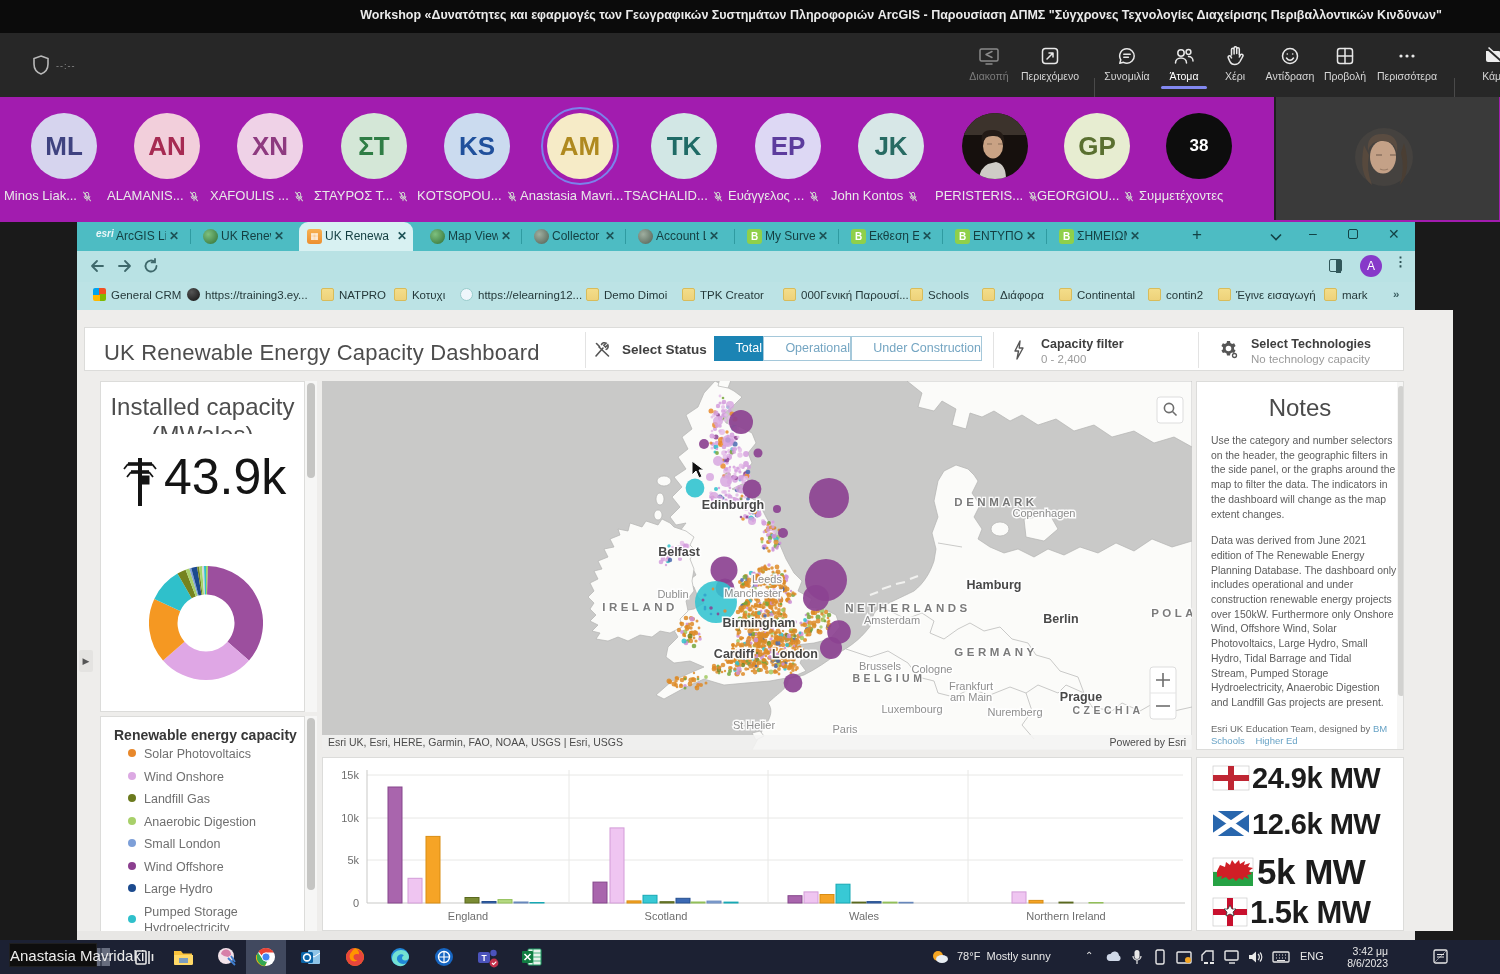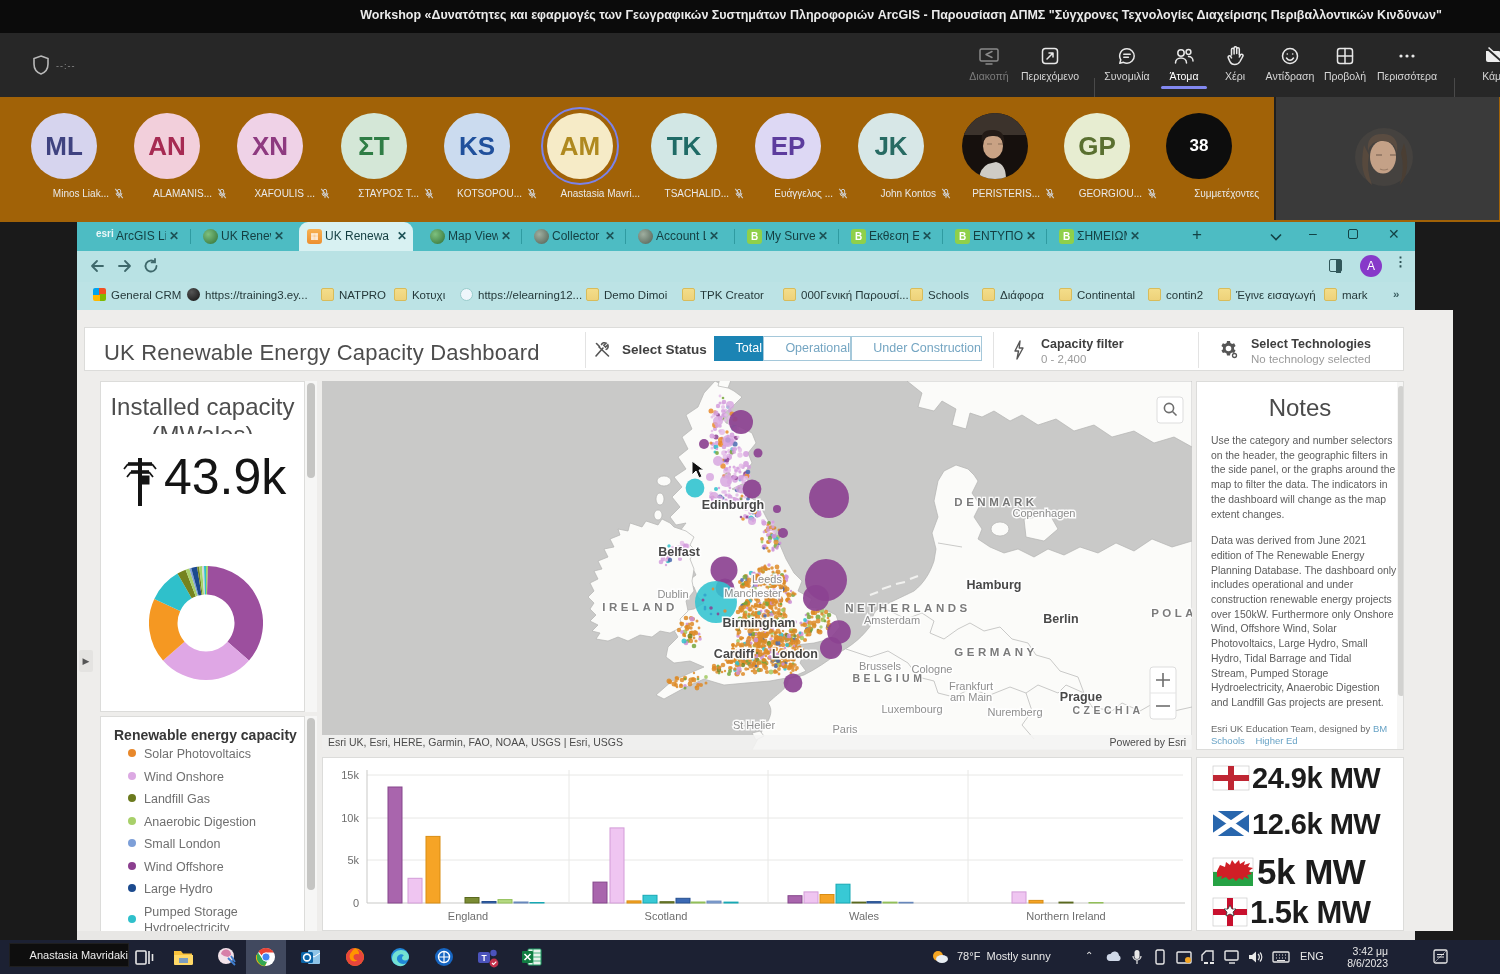--- a/index.html
+++ b/index.html
@@ -6,23 +6,23 @@
 body{font-family:"Liberation Sans",sans-serif;position:relative}
 .abs{position:absolute}
 .stage{position:absolute;left:0;top:0;width:1500px;height:974px;background:#1a1a1a}
 
 .titlebar{left:0;top:0;width:1500px;height:33px;background:#0b0b0b}
 .titlebar .t{position:absolute;top:8px;left:356px;width:1090px;text-align:center;color:#ebebeb;font-size:12.5px;font-weight:bold;white-space:nowrap}
 .toolbar{left:0;top:33px;width:1500px;height:64px;background:#272727}
 .tbit{position:absolute;top:13px;text-align:center;color:#d6d6d6;font-size:10.5px}
 .tbit svg{display:block;margin:0 auto 4px auto}
 .tbsep{position:absolute;top:45px;width:1px;height:36px;background:#4a4a4a}
-.people{left:0;top:97px;width:1500px;height:125px;background:#a16207}
+.people{left:0;top:97px;width:1500px;height:125px;background:#a21caf}
 .av{position:absolute;top:16px;width:66px;height:66px;border-radius:50%;text-align:center;line-height:66px;font-size:26px;font-weight:bold}
-.avn{position:absolute;top:91px;width:120px;text-align:right;color:#e9e9e9;font-size:10px;white-space:nowrap}
+.avn{position:absolute;top:91px;width:120px;text-align:left;color:#e9e9e9;font-size:13px;white-space:nowrap}
 .vthumb{left:1274px;top:97px;width:223px;height:123px;background:#383838;border-left:2px solid #1f1f1f}
 
 .bwin{left:77px;top:222px;width:1338px;height:718px;background:#efeeec}
 .tabbar{position:absolute;left:0;top:0;width:1338px;height:29px;background:#4dbcc3}
 .tab{position:absolute;top:0;height:29px;font-size:12px;color:#143e41;white-space:nowrap;overflow:hidden}
 .tab .fav{position:absolute;left:8px;top:7px;width:15px;height:15px;border-radius:3px}
 .tab .tt{position:absolute;left:26px;top:7px;width:50px;overflow:hidden;white-space:nowrap}
 .tab .x{position:absolute;right:6px;top:7px;font-size:12px;font-weight:bold;color:#1d5357}
 .tabsep{position:absolute;top:7px;width:1px;height:15px;background:#2f9ba1}
 .atab{background:#d8f1f2;border-radius:9px 9px 0 0}
@@ -203,21 +203,21 @@
 <path d="M88 48 q-6 30 8 40 q-6 -16 -3 -30 Z" fill="#57493d"></path>
 <path d="M128 46 q8 28 -4 42 q5 -17 1 -32 Z" fill="#4a3e33"></path>
 <ellipse cx="107" cy="60" rx="13" ry="16.5" fill="#c4a187"></ellipse>
 <path d="M92 54 q-2 -18 16 -17 q15 1 13 18 q-3 -11 -14 -11 q-12 -1 -15 10 Z" fill="#5a4c41"></path>
 <path d="M100 58 h6 M114 58 h6" stroke="#8a7260" stroke-width="1.4"></path>
 <path d="M104 72 q4 2 8 0" stroke="#9a7c66" stroke-width="1.2" fill="none"></path>
 </svg></div>
     <div class="abs bwin">
       <div class="tabbar">
         <div class="tab " style="left:13px;width:95px">
-          <span style="position:absolute;left:6px;top:6px;font-size:10px;font-weight:bold;color:#eaf7f8">esri</span>
+          <span style="position:absolute;left:6px;top:6px;font-size:10px;font-style:italic;font-weight:bold;color:#eaf7f8">esri</span>
           <span class="tt" style="">ArcGIS Livi</span>
           <span class="x">✕</span>
         </div>
         <div class="tab " style="left:118px;width:95px">
           <span class="fav" style="background:radial-gradient(circle at 35% 35%, #7ec07e, #2e6e34);border-radius:50%"></span>
           <span class="tt" style="">UK Renewa</span>
           <span class="x">✕</span>
         </div>
         <div class="tabsep" style="left:113px"></div>
         <div class="tab atab" style="left:222px;width:114px">
@@ -330,21 +330,21 @@
 <div class="hlbl" style="left:956px;top:9px">Capacity filter</div>
 <div class="hsub" style="left:956px;top:25px">0 - 2,400</div>
 <div class="vdiv" style="left:1113px"></div>
 <svg class="abs" style="left:1133px;top:11px" width="22" height="22" viewBox="0 0 22 22">
             <g fill="#555">
               <path d="M9 2 h3 l.4 2 a5.5 5.5 0 0 1 1.7 1 l2 -.7 1.5 2.6 -1.6 1.3 a5.5 5.5 0 0 1 0 2 l1.6 1.3 -1.5 2.6 -2 -.7 a5.5 5.5 0 0 1 -1.7 1 l-.4 2 H9 l-.4 -2 a5.5 5.5 0 0 1 -1.7 -1 l-2 .7 L3.4 11.5 5 10.2 a5.5 5.5 0 0 1 0 -2 L3.4 6.9 4.9 4.3 l2 .7 a5.5 5.5 0 0 1 1.7 -1 Z M10.5 6.7 a2.8 2.8 0 1 0 0 5.6 a2.8 2.8 0 0 0 0 -5.6 Z"></path>
               <circle cx="16.5" cy="16.5" r="2" fill="none" stroke="#555" stroke-width="1.3"></circle>
             </g>
           </svg>
 <div class="hlbl" style="left:1166px;top:9px">Select Technologies</div>
-<div class="hsub" style="left:1166px;top:25px">No technology selected</div>
+<div class="hsub" style="left:1166px;top:25px">No technology capacity</div>
 </div>
         <div class="panel" style="left:23px;top:71px;width:205px;height:331px;overflow:hidden">
 <div style="text-align:center;font-size:24px;color:#4d4d4d;margin-top:11px">Installed capacity</div>
 <div style="text-align:center;font-size:24px;color:#4d4d4d;height:13px;overflow:hidden">(MWales)</div>
 <svg class="abs" style="left:20px;top:74px" width="38" height="52" viewBox="0 0 38 52">
             <g stroke="#141414" fill="none">
               <path d="M19 2 V50" stroke-width="4"></path>
               <path d="M7 8 H31" stroke-width="3.6"></path>
               <path d="M10 16 H28" stroke-width="3.6"></path>
               <path d="M7 8 L3 13 M31 8 l4 5 M10 16 l-4 5 M28 16 l4 5" stroke-width="1.8"></path>
@@ -1809,13 +1809,13 @@
         <path d="M4 5 h1 M7 5 h1 M10 5 h1 M13 5 h1 M4 8 h1 M7 8 h1 M10 8 h1 M13 8 h1 M5 10.5 h8" stroke="#e8e8e8" stroke-width="1"></path>
       </svg>
       <div class="tray" style="left:1300px">ENG</div>
       <div class="tray" style="left:1330px;font-size:10.5px;line-height:12px;text-align:right;width:58px;top:5px">3:42 μμ<br>8/6/2023</div>
       <svg class="abs" style="left:1432px;top:8px" width="18" height="18" viewBox="0 0 18 18">
         <rect x="2" y="2" width="13" height="13" rx="1.5" fill="none" stroke="#e8e8e8" stroke-width="1.3"></rect>
         <path d="M15 2 l-13 13" fill="none" stroke="#e8e8e8" stroke-width="1" opacity="0.5"></path>
         <path d="M5 9 h7 M5 6.5 h7" stroke="#e8e8e8" stroke-width="1"></path>
       </svg>
     </div>
-    <div class="abs" style="left:9px;top:943px;width:120px;height:24px;background:#0e0e0e;border:1px solid #1f1f1f;color:#ececec;font-size:11px;line-height:23px;text-align:right;white-space:nowrap">Anastasia Mavridaki</div>
+    <div class="abs" style="left:9px;top:943px;width:88px;height:24px;background:#0e0e0e;border:1px solid #1f1f1f;color:#ececec;font-size:15px;line-height:23px;text-align:left;white-space:nowrap">Anastasia Mavridaki</div>
   </div>
 </body></html>

